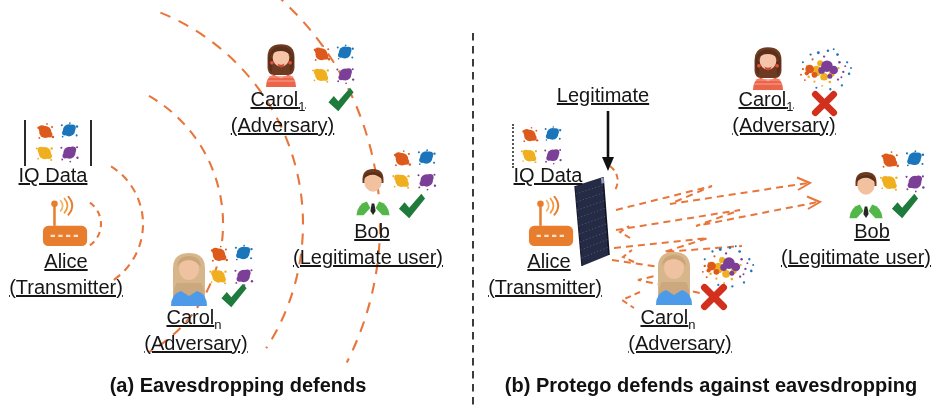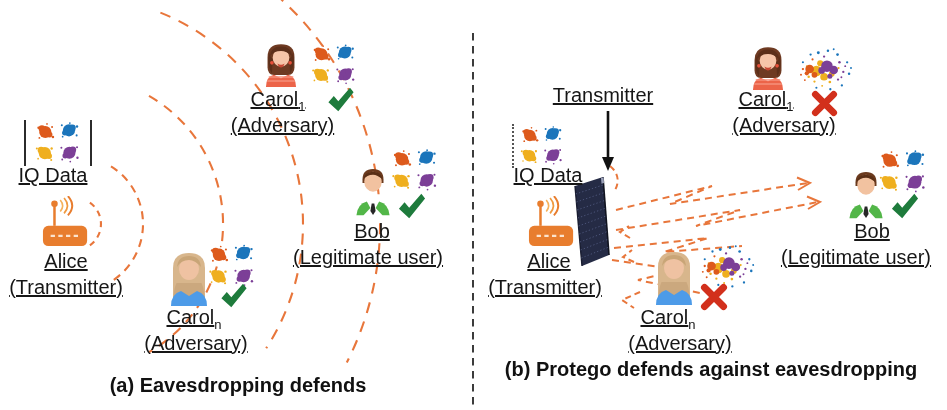--- a/index.html
+++ b/index.html
@@ -265,21 +265,21 @@
     <svg class="abs" style="left:396px;top:192px" width="32" height="28" viewBox="0 0 32 30">
         <use href="#s-check"></use>
       </svg>
     <div class="abs label" style="left:342px;top:220px;width:60px">Bob</div>
     <div class="abs label" style="left:278px;top:246px;width:180px">(Legitimate user)</div>
 
     <div class="abs caption" style="left:58px;top:374px;width:360px">(a) Eavesdropping defends</div>
   </div>
 
   <div>
-    <div class="abs label" style="left:533px;top:84px;width:140px">Transmitter</div>
+    <div class="abs label" style="left:533px;top:84px;width:140px">Legitimate</div>
     <svg class="abs" style="left:600px;top:110px" width="16" height="62" viewBox="0 0 16 62">
         <use href="#s-downarrow"></use>
       </svg>
     <svg class="abs" style="left:570px;top:174px" width="42" height="96" viewBox="0 0 42 96">
         <use href="#s-panel"></use>
       </svg>
 
     <div class="abs iq-frame-dotted" style="left:512px;top:124px">
       <svg width="52" height="42" viewBox="0 0 60 52">
           <use href="#s-const"></use>
@@ -326,16 +326,16 @@
       </svg>
     <svg class="abs" style="left:876px;top:149px" width="54" height="46" viewBox="0 0 60 52">
         <use href="#s-const"></use>
       </svg>
     <svg class="abs" style="left:889px;top:192px" width="32" height="28" viewBox="0 0 32 30">
         <use href="#s-check"></use>
       </svg>
     <div class="abs label" style="left:842px;top:220px;width:60px">Bob</div>
     <div class="abs label" style="left:766px;top:246px;width:180px">(Legitimate user)</div>
 
-    <div class="abs caption" style="left:478px;top:358px;width:466px">(b) Protego defends against eavesdropping</div>
+    <div class="abs caption" style="left:478px;top:374px;width:466px">(b) Protego defends against eavesdropping</div>
   </div>
 
 </div>
 
 </body></html>

